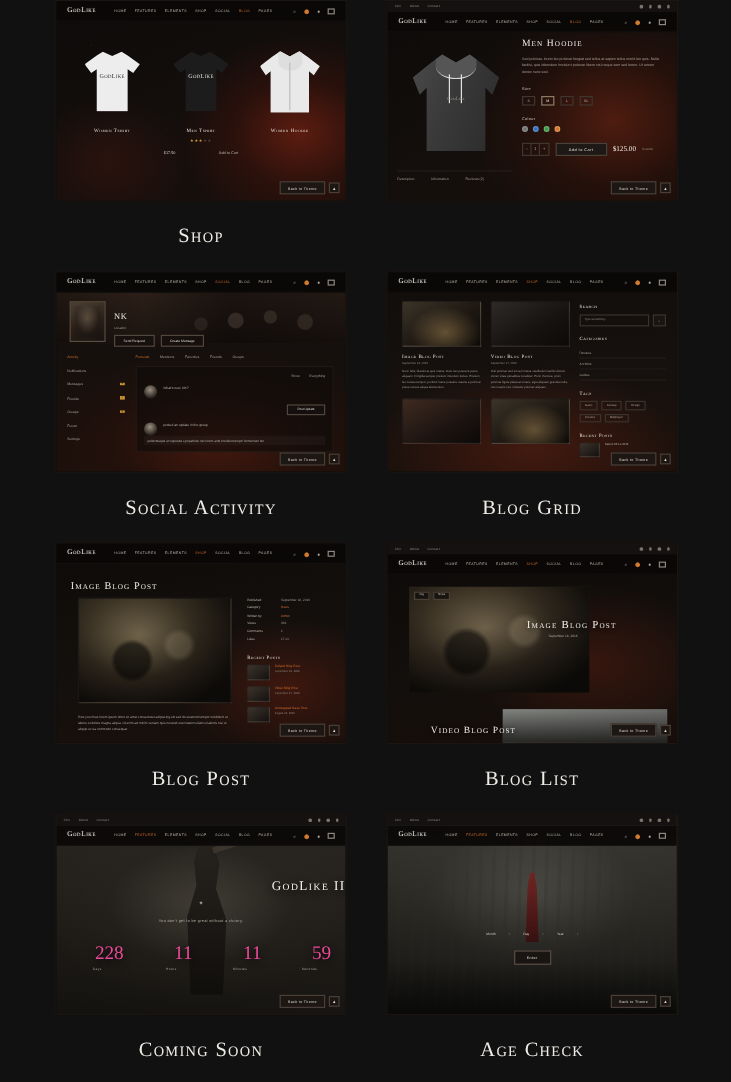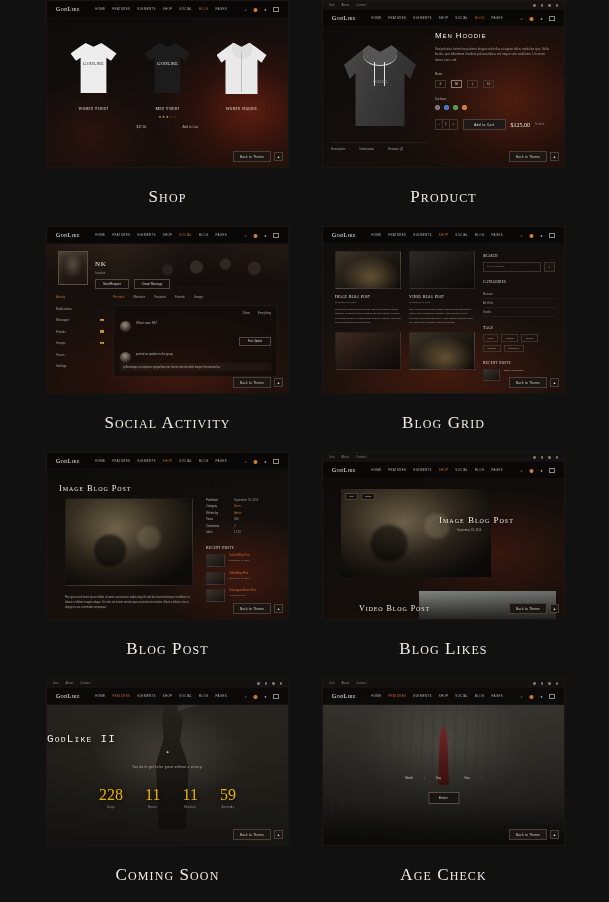--- a/index.html
+++ b/index.html
@@ -271,21 +271,21 @@
   .pd-hoodie .str1 { left: 42%; }
   .pd-hoodie .str2 { left: 56%; }
   .pd-hoodie .pdlogo {
     position: absolute; top: 44%; left: 0; right: 0; text-align: center;
     font-family: "Liberation Serif", serif; font-variant: small-caps;
     font-size: 4px; color: #9b958d;
   }
 
   .pd-right { position: absolute; left: 112px; right: 12px; top: 30px; }
   .pd-title {
-    font-family: Liberation Sans, sans-serif; font-variant: small-caps;
+    font-family: Liberation Serif, serif; font-variant: small-caps;
     font-size: 8px; letter-spacing: .9px; color: #f1ede7;
   }
   .pd-desc {
     margin-top: 7px; font-size: 3px; line-height: 1.75;
     color: #a49d95;
   }
   .pd-lbl {
     margin-top: 9px; font-size: 3.2px; color: #cdc6bd; letter-spacing: .3px;
   }
   .sizes { margin-top: 4px; display: flex; gap: 5px; }
@@ -544,42 +544,43 @@
     position: absolute; left: 52%; top: 20px; transform: translateX(-50%);
     width: 48px; height: 130px; z-index: 2;
     background: linear-gradient(180deg, rgba(38,34,29,.92), rgba(16,14,12,.96));
     clip-path: polygon(40% 0%, 62% 4%, 72% 16%, 66% 32%, 84% 52%, 78% 100%, 22% 100%, 16% 50%, 32% 30%, 28% 14%);
   }
   .cs-hammer {
     position: absolute; left: 54%; top: 24px; width: 22px; height: 5px;
     background: #3b352d; transform: rotate(-18deg); z-index: 3;
   }
   .cs-title {
-    position: absolute; top: 54px; left: 0; right: 0; text-align: left;
-    font-family: Liberation Mono, monospace; font-variant: small-caps;
+    position: absolute; top: 54px; left: 0; right: 0; text-align: right;
+    font-family: Liberation Serif, serif; font-variant: small-caps;
     font-size: 11px; letter-spacing: 1.2px; color: #f3efe9;
     text-shadow: 0 2px 6px rgba(0,0,0,.9); z-index: 5;
   }
   .cs-orn {
     position: absolute; top: 70px; left: 0; right: 0; text-align: center;
     font-size: 5px; color: #b8b1a7; z-index: 5;
   }
   .cs-sub {
     position: absolute; top: 86px; left: 0; right: 0; text-align: center;
     font-size: 3.1px; color: #b9b2a9; letter-spacing: .3px; z-index: 5;
   }
   .cs-count {
     position: absolute; top: 108px; left: 0; right: 0; z-index: 5;
     display: flex; justify-content: center; gap: 22px;
   }
   .cs-item { text-align: center; }
   .cs-num {
     font-family: "Liberation Serif", serif;
-    font-size: 16px; color: #eab308; line-height: 1;
+    font-size: 16px; color: #ec4899; line-height: 1;
     text-shadow: 0 2px 6px rgba(0,0,0,.9);
+    margin-left: 20px;
   }
   .cs-lab { font-size: 2.6px; color: #a8a199; margin-top: 3px; letter-spacing: .4px; }
 
   
   .ac-forest {
     position: absolute; inset: 17px 0 0 0; z-index: 2;
     background:
       linear-gradient(180deg, rgba(40,40,36,.2) 0%, rgba(20,20,18,.5) 70%, rgba(8,8,7,.95) 100%),
       repeating-linear-gradient(92deg, rgba(80,78,70,.30) 0 3px, rgba(150,148,138,.10) 3px 11px);
   }
@@ -760,21 +761,20 @@
             <span>Information</span>
             <span>Reviews (2)</span>
           </div>
         </div>
 
         <div class="backbar">
           <div class="backbtn">Back to Theme</div>
           <div class="sqbtn">▴</div>
         </div>
       </div>
-      <div class="cell-label">Product</div>
     </div>
 
     <div class="cell">
       <div class="shot">
         <div class="bg bg-social"></div>
         <div class="grain"></div>
 
         <div class="navbar t0">
           <div class="brand">GodLike</div>
           <div class="navlinks">
@@ -1082,21 +1082,21 @@
         <div class="bl-t1">Image Blog Post</div>
         <div class="bl-d1">September 18, 2016</div>
         <div class="bl-hero2"></div>
         <div class="bl-t2">Video Blog Post</div>
 
         <div class="backbar">
           <div class="backbtn">Back to Theme</div>
           <div class="sqbtn">▴</div>
         </div>
       </div>
-      <div class="cell-label">Blog Likes</div>
+      <div class="cell-label">Blog List</div>
     </div>
 
     <div class="cell">
       <div class="shot">
         <div class="bg bg-coming"></div>
         <div class="cs-fig"></div>
         <div class="cs-hammer"></div>
         <div class="grain"></div>
 
         <div class="browserbar">

